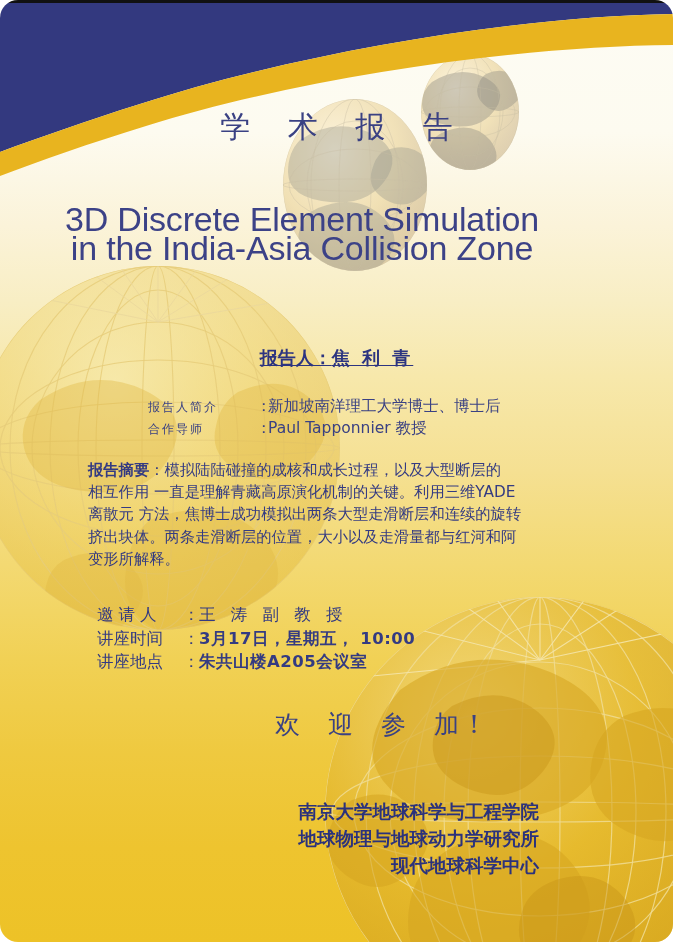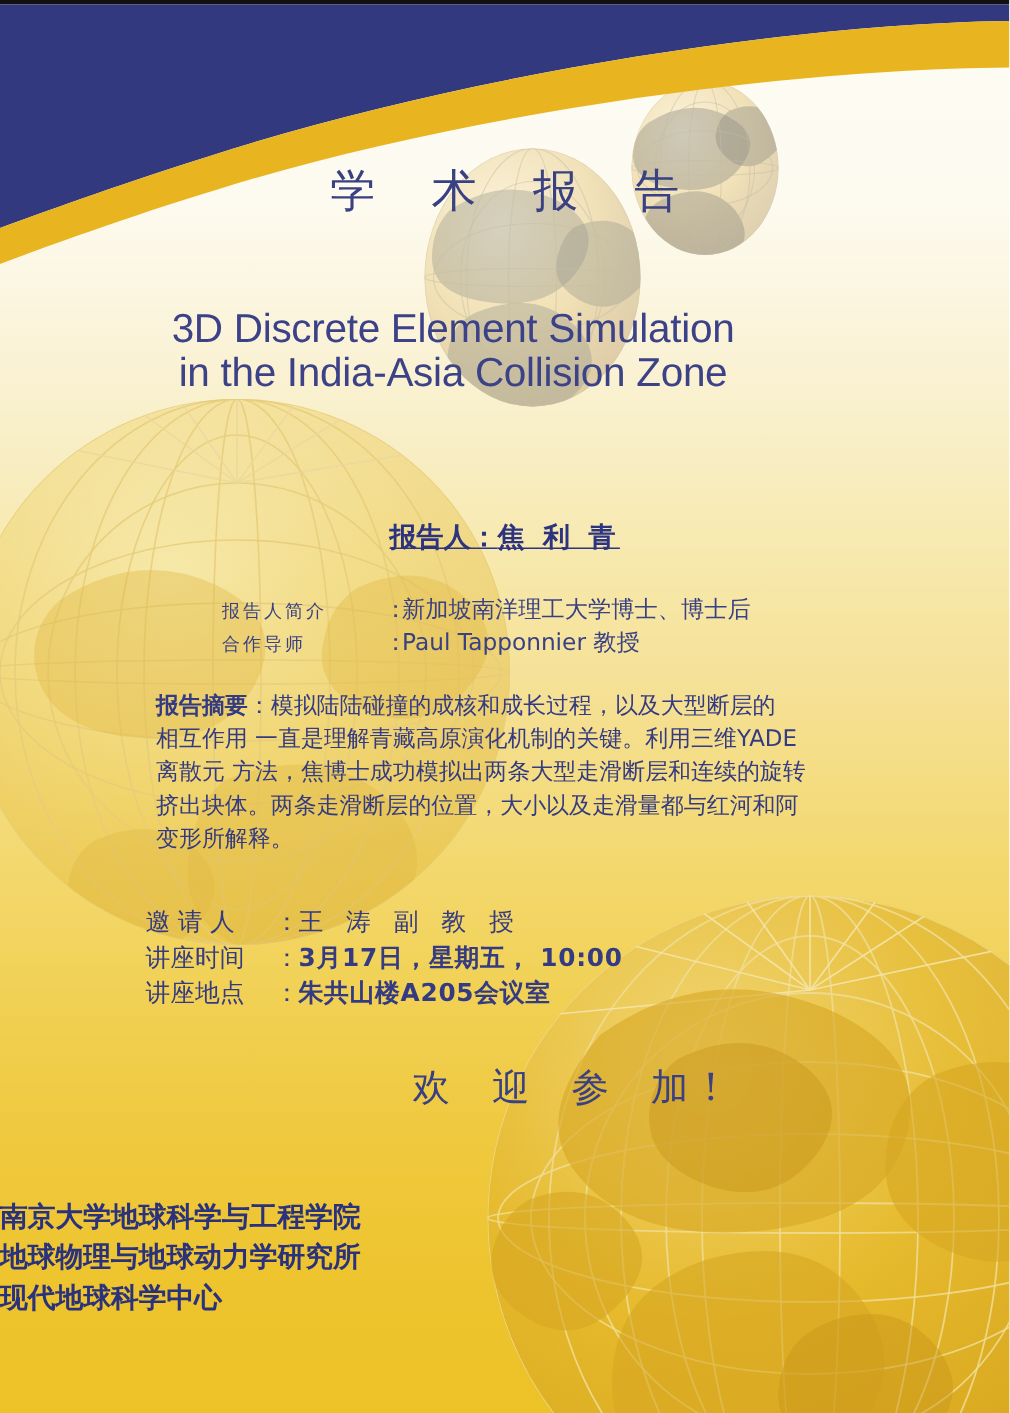--- a/index.html
+++ b/index.html
@@ -18,20 +18,21 @@
         #fdfbf0 14%,
         #fbf3d9 24%,
         #f8eec4 32%,
         #f7e8ab 40%,
         #f5e092 50%,
         #f3d972 60%,
         #f1d155 70%,
         #efc93f 80%,
         #eec42f 90%,
         #edc227 100%);
+    border-radius: 18px;
   }
 
   
   .bg-art {
     position: absolute;
     inset: 0;
     overflow: hidden;
     pointer-events: none;
   }
   .bg-art svg { display: block; width: 673px; height: 942px; }
@@ -68,21 +69,21 @@
     font-weight: 400;
   }
 
   .en-title {
     position: absolute;
     top: 205px;
     left: 0;
     width: 604px;
     text-align: center;
     font-family: "Liberation Sans", "DejaVu Sans", sans-serif;
-    font-size: 27px;
+    font-size: 34px;
     line-height: 29px;
     color: #3c4287;
     font-weight: 400;
     letter-spacing: -0.2px;
   }
   .en-title .l { display: block; white-space: nowrap; }
 
   .speaker-line {
     position: absolute;
     top: 346px;
@@ -114,21 +115,21 @@
     letter-spacing: 2px;
     font-family: "DejaVu Serif", "Liberation Serif", serif;
     font-size: 12px;
   }
   .bio-colon { width: 12px; display:inline-block; }
   .bio-val { font-size: 15.5px; }
 
   .abstract {
     position: absolute;
     top: 459px;
-    left: 104px;
+    left: 88px;
     width: 510px;
     font-family: "DejaVu Sans", "Liberation Sans", sans-serif;
     font-size: 15.3px;
     line-height: 22.2px;
     color: #343b82;
   }
   .abstract b { font-weight: bold; }
   .abstract .ln { display: block; white-space: nowrap; }
 
   .details {
@@ -163,21 +164,21 @@
     color: #3a4183;
   }
 
   .footer-org {
     position: absolute;
     top: 798px;
     left: 0;
     width: 561px;
     padding-right: 22px;
     box-sizing: border-box;
-    text-align: left;
+    text-align: right;
     font-family: "DejaVu Sans", "Liberation Sans", sans-serif;
     font-weight: bold;
     font-size: 18.5px;
     line-height: 27px;
     color: #2b327c;
   }
   .footer-org .ln { display: block; }
 </style>
 </head>
 <body>

